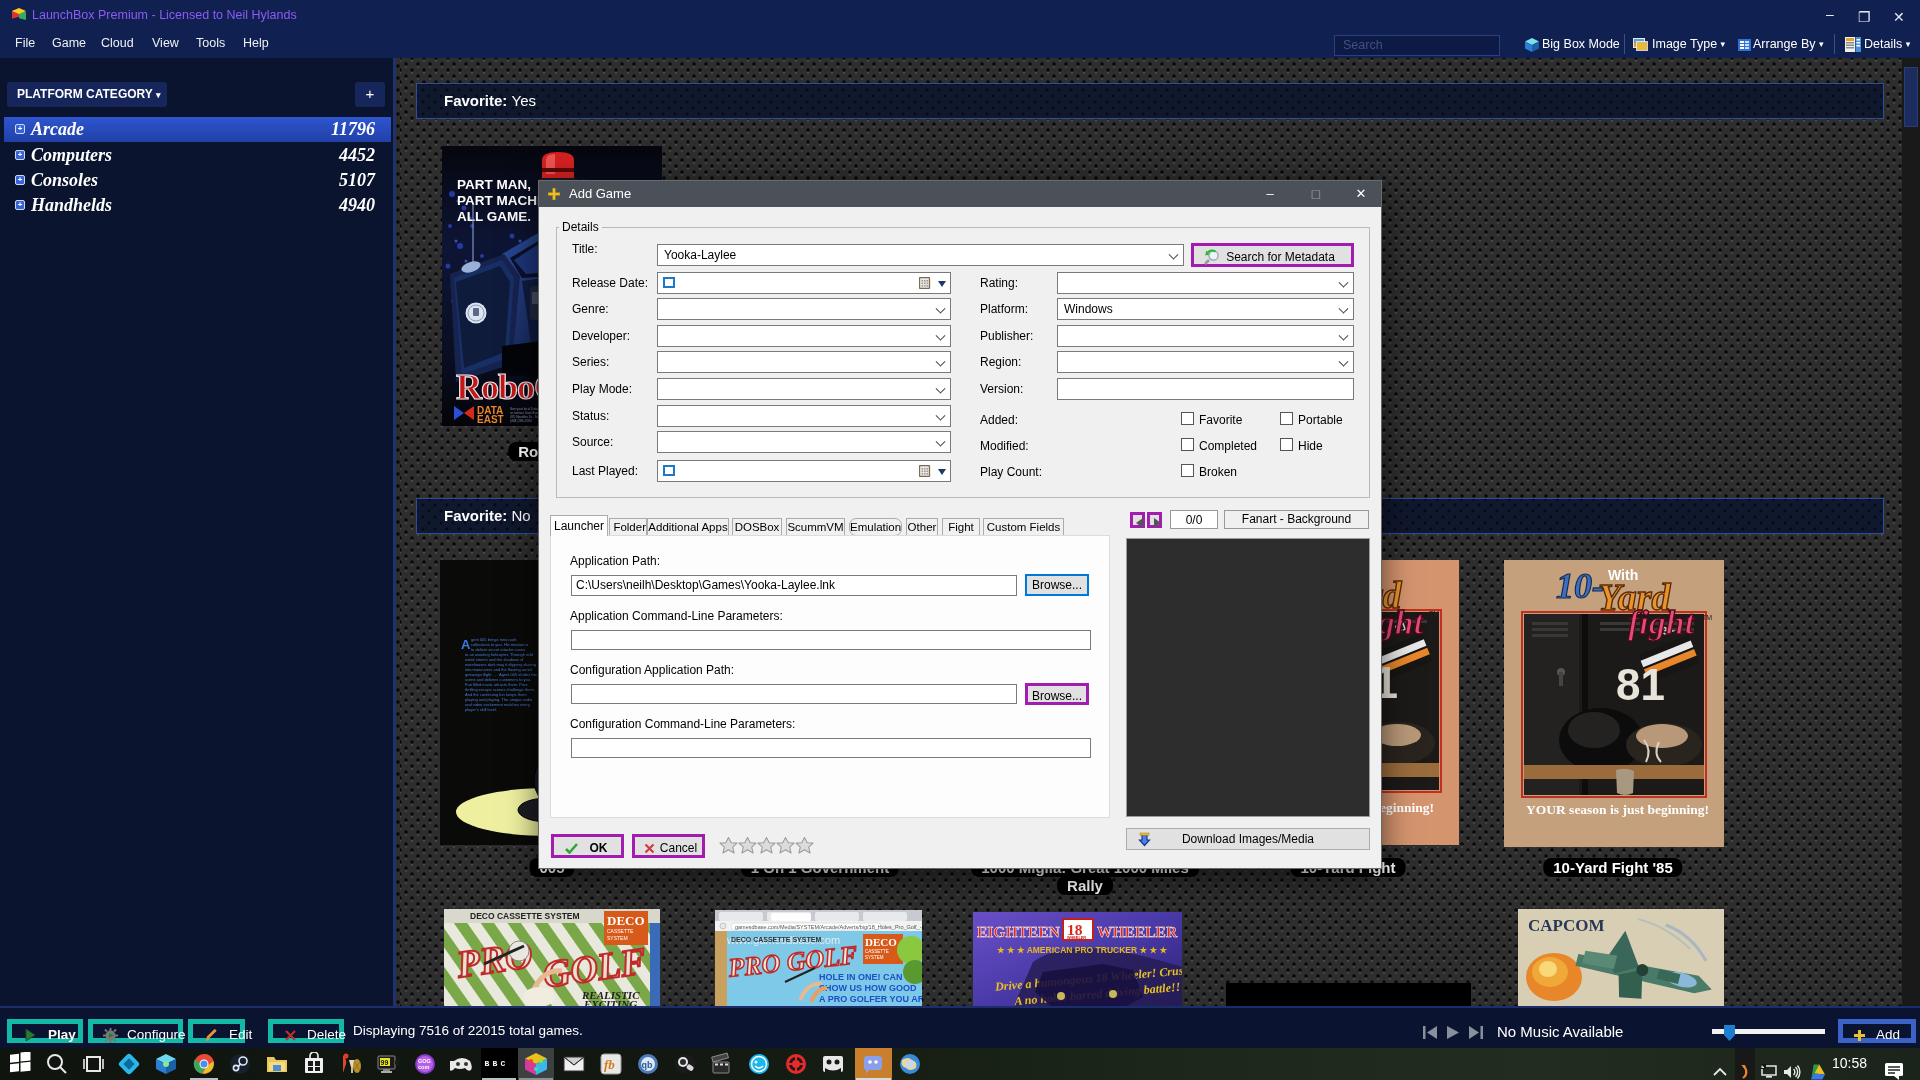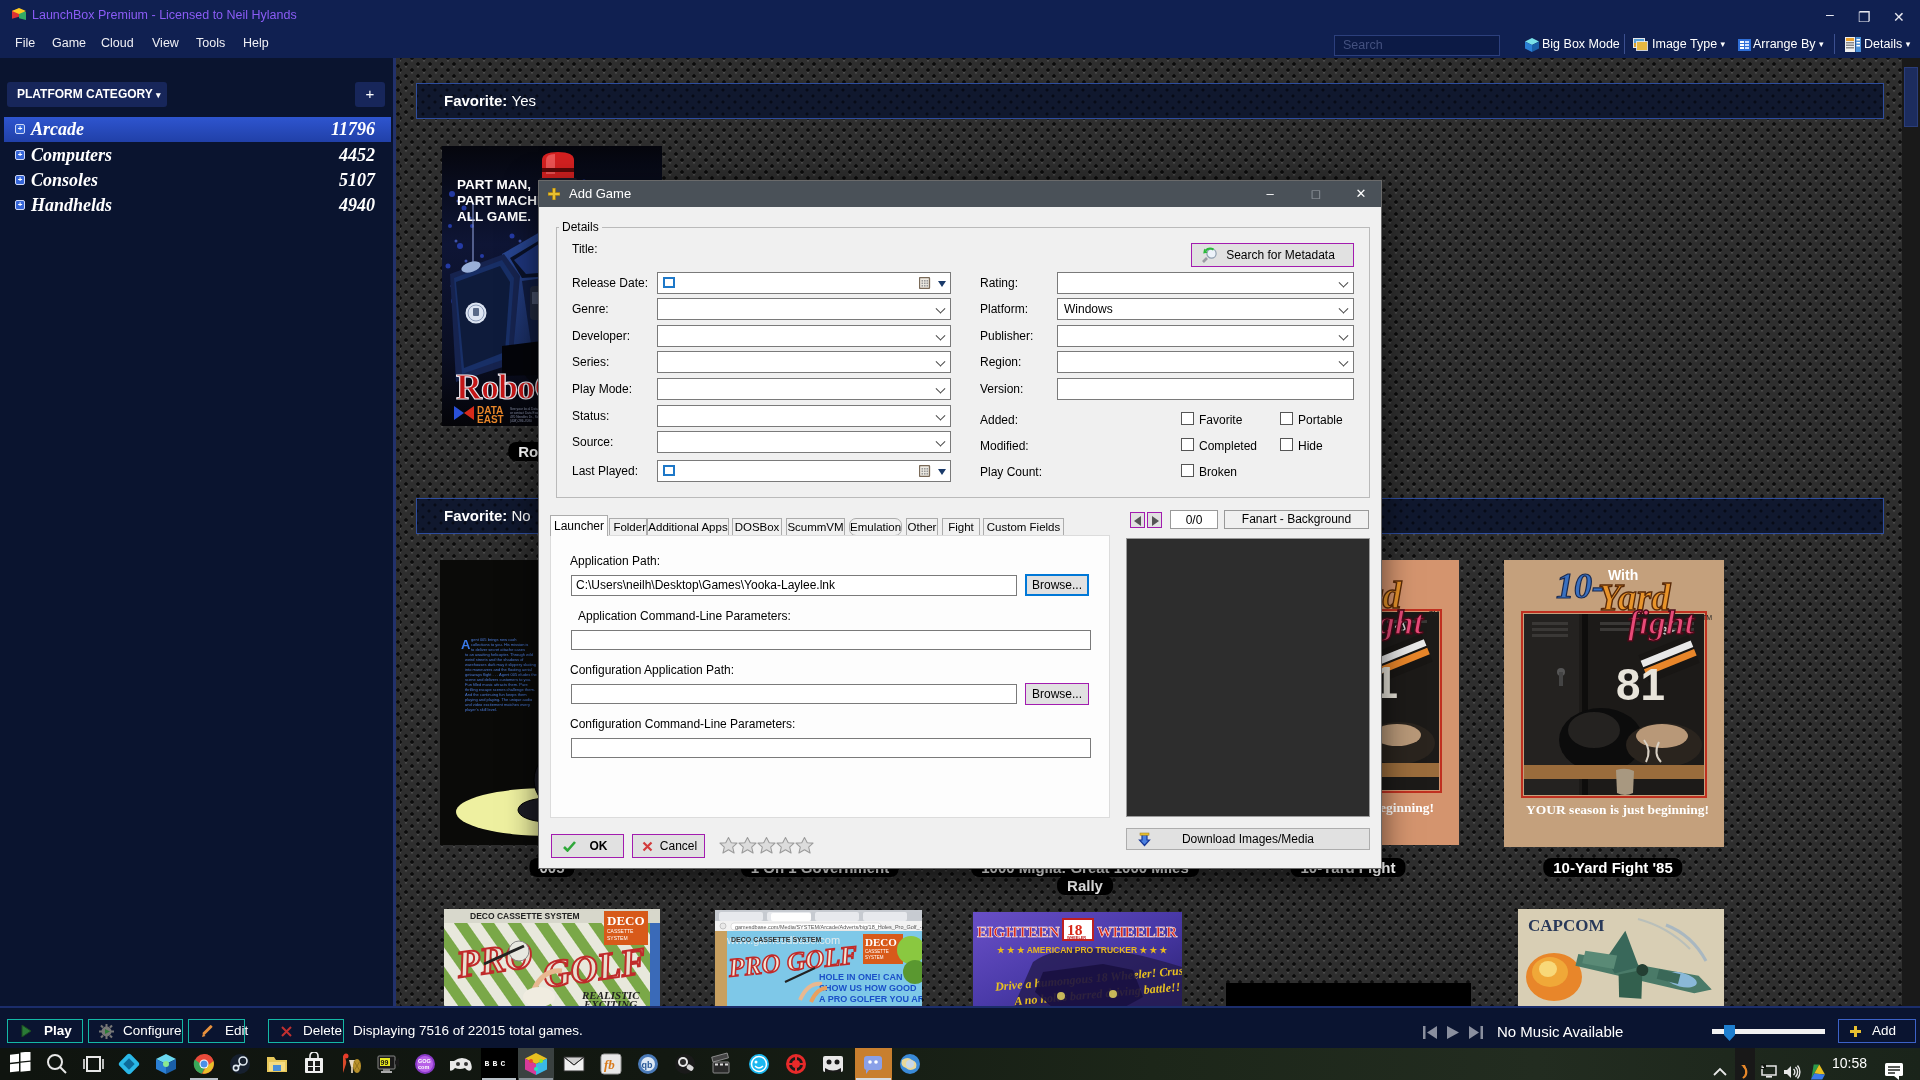--- a/index.html
+++ b/index.html
@@ -46,33 +46,33 @@
 fieldset#details legend { font-size:12px; color:#000; margin-left:2px; padding:0 3px; }
 .lbl { position:absolute; font-size:12px; color:#000; }
 .combo { position:absolute; background:#fff; border:1px solid #7a7a7a; }
 .combo .chev { position:absolute; right:5px; top:45%; width:8px; height:8px; }
 .chev:before { content:""; position:absolute; left:0; top:0; width:6px; height:6px; border-right:1.5px solid #444; border-bottom:1.5px solid #444; transform:rotate(45deg) translate(-2px,-2px); }
 .datebox { position:absolute; background:#fff; border:1px solid #7a7a7a; }
 .datechk { position:absolute; left:5px; top:4px; width:12px; height:11px; border:2px solid #1e78c8; background:#fff; }
 .calico { position:absolute; right:18px; top:4px; width:13px; height:12px; }
 .darr { position:absolute; right:4px; top:8px; width:0; height:0; border-left:4.5px solid transparent; border-right:4.5px solid transparent; border-top:6px solid #1a3a6a; }
 .cb { position:absolute; width:13px; height:13px; border:1px solid #555; background:#fff; }
-.btn { position:absolute; background:#e1e1e1; border:1px solid #a21caf; font-size:12px; text-align:center; }
+.btn { position:absolute; background:#e1e1e1; border:3px solid #a21caf; font-size:12px; text-align:center; }
 
 .tab { position:absolute; top:337px; height:18px; background:#f0f0f0; border:1px solid #acacac; font-size:11.5px; text-align:center; line-height:16px; white-space:nowrap; }
 #tabactive { position:absolute; left:11px; top:334px; width:58px; height:21px; background:#fdfdfd; border:1px solid #acacac; border-bottom:none; font-size:12px; text-align:center; line-height:20px; z-index:2; }
 #tabpanel { position:absolute; left:11px; top:354px; width:560px; height:283px; background:#fdfdfd; border:1px solid #dcdcdc; }
 .input { position:absolute; background:#fff; border:1px solid #7a7a7a; font-size:12px; line-height:19px; padding-left:4px; white-space:nowrap; overflow:hidden; }
 
 #imgbox { position:absolute; left:587px; top:357px; width:244px; height:279px; background:#2d2d2d; border:1px solid #9a9a9a; }
 #dlbar { position:absolute; left:587px; top:647px; width:244px; height:22px; background:#e1e1e1; border:1px solid #adadad; font-size:12px; text-align:center; line-height:20px; }
 .star { width:19px; height:19px; display:inline-block; }
 
 #footer { position:absolute; left:0; top:1006px; width:1920px; height:42px; background:#0a1430; border-top:2px solid #1b2d6b; z-index:6; }
-.fbtn { position:absolute; top:11px; height:24px; border:1px solid #14b8a6; color:#fff; font-size:13.5px; line-height:22px; }
+.fbtn { position:absolute; top:11px; height:24px; border:5px solid #14b8a6; color:#fff; font-size:13.5px; line-height:22px; }
 
 #taskbar { position:absolute; left:0; top:1048px; width:1920px; height:32px; background:linear-gradient(90deg,#0f140f,#121811 35%,#1c2619 60%,#222c20 80%,#1a241a); z-index:7; }
 .tbicon { position:absolute; top:4px; width:24px; height:24px; }
 .tray { position:absolute; top:0; height:32px; color:#fff; }
 </style>
 </head>
 <body>
 
 <div id="header">
   <svg id="appicon" viewBox="0 0 16 16">
@@ -530,20 +530,24 @@
     <span style="margin-left:30px;">Add Game</span>
     <div class="dwinbtn" style="left:716px; width:30px;">–</div>
     <div class="dwinbtn" style="left:762px; width:30px; color:#9aa0a6;">◻</div>
     <div class="dwinbtn" style="left:807px; width:30px;">✕</div>
   </div>
   <fieldset id="details">
       <legend>Details</legend>
     </fieldset>
 
   <div class="lbl" style="left:33px; top:61px;">Title:</div>
+  <div class="combo" style="left:118px; top:63px; width:527px; height:22px;">
+      <span style="position:absolute;left:6px;top:3px;font-size:12px;">Yooka-Laylee</span>
+      <span class="chev"></span>
+    </div>
   <div class="btn" style="left:652px; top:62px; width:163px; height:24px; line-height:22px;"><svg style="position:absolute;left:9px;top:3px;" width="17" height="17" viewBox="0 0 17 17">
         <line x1="6" y1="11" x2="2" y2="15" stroke="#9a9aa2" stroke-width="2.6"></line>
         <circle cx="10.5" cy="6.5" r="4.6" fill="#edf3fa" stroke="#90a0b0" stroke-width="1.2"></circle>
         <path d="M4.5 3.5 a7 7 0 0 1 8 -1" fill="none" stroke="#2ab83a" stroke-width="2"></path>
         <polygon points="3.2,1.5 6.5,5.8 2.2,6.5" fill="#2ab83a"></polygon>
       </svg><span style="margin-left:16px;">Search for Metadata</span></div>
 
   <div class="lbl" style="left:33px; top:95px;">Release Date:</div>
   <div class="datebox" style="left:118px; top:91px; width:294px; height:22px;">
       <span class="datechk"></span>
@@ -646,21 +650,21 @@
   <div class="tab" style="left:193px; width:50px;">DOSBox</div>
   <div class="tab" style="left:247px; width:59px;">ScummVM</div>
   <div class="tab" style="left:310px; width:53px;border-radius:7px;">Emulation</div>
   <div class="tab" style="left:367px; width:32px;">Other</div>
   <div class="tab" style="left:403px; width:38px;">Fight</div>
   <div class="tab" style="left:444px; width:81px;">Custom Fields</div>
   <div id="tabpanel"></div>
   <div class="lbl" style="left:31px; top:373px;">Application Path:</div>
   <div class="input" style="left:32px; top:394px; width:446px; height:21px;">C:\Users\neilh\Desktop\Games\Yooka-Laylee.lnk</div>
   <div class="btn" style="left:486px; top:393px; width:64px; height:22px; line-height:19px; border:2px solid #0078d7;">Browse...</div>
-  <div class="lbl" style="left:31px; top:428px;margin-left:8px;">Application Command-Line Parameters:</div>
+  <div class="lbl" style="left:31px; top:428px;">Application Command-Line Parameters:</div>
   <div class="input" style="left:32px; top:449px; width:520px; height:20px;"></div>
   <div class="lbl" style="left:31px; top:482px;">Configuration Application Path:</div>
   <div class="input" style="left:32px; top:503px; width:446px; height:20px;"></div>
   <div class="btn" style="left:486px; top:502px; width:64px; height:22px; line-height:20px;">Browse...</div>
   <div class="lbl" style="left:31px; top:536px;">Configuration Command-Line Parameters:</div>
   <div class="input" style="left:32px; top:557px; width:520px; height:20px;"></div>
 
   <div class="btn" style="left:12px; top:653px; width:73px; height:24px; line-height:22px;"><svg style="position:absolute;left:11px;top:6px;" width="13" height="11" viewBox="0 0 13 11">
         <path d="M1 6 L4.5 9.5 L12 1" stroke="#2fa83a" stroke-width="2.6" fill="none"></path>
       </svg><span style="margin-left:22px; font-weight:bold;">OK</span></div>

